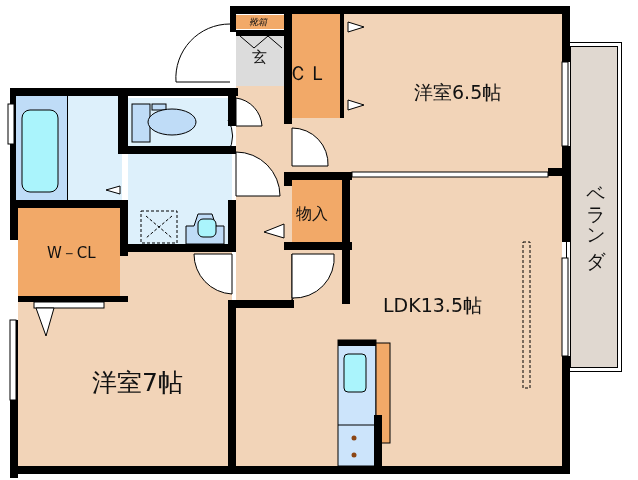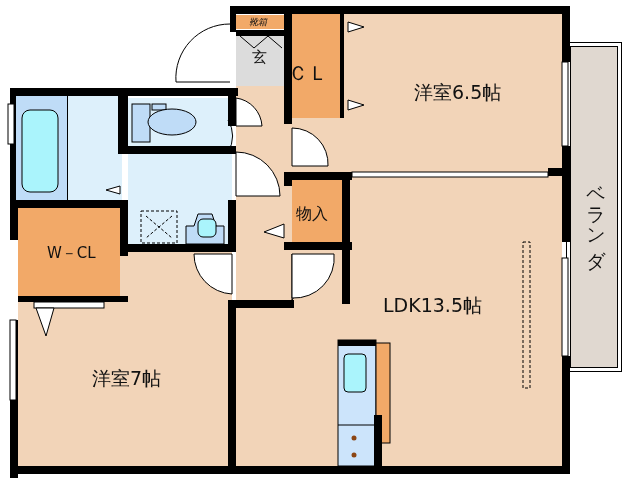--- a/index.html
+++ b/index.html
@@ -111,20 +111,20 @@
   <circle cx="354" cy="438" r="2.5" fill="#8b4513"></circle>
   <circle cx="354" cy="455" r="2.5" fill="#8b4513"></circle>
 
   <rect x="523" y="242" width="7" height="146" fill="none" stroke="#000" stroke-dasharray="3,2"></rect>
 
   <rect x="236" y="30" width="50" height="6" fill="#000"></rect>
   <path d="M240 36 L254 48 L268 36 L282 48" fill="none" stroke="#000"></path>
 </svg>
 
 <div class="lbl" style="left:414px;top:80px;font-size:19px;">洋室6.5帖</div>
-<div class="lbl" style="left:92px;top:366px;font-size:19px;">洋室7帖</div>
+<div class="lbl" style="left:92px;top:366px;font-size:25px;">洋室7帖</div>
 <div class="lbl" style="left:383px;top:286px;font-size:19px;margin-top:7px;">LDK13.5帖</div>
 <div class="lbl" style="left:288px;top:60px;font-size:20px;">ＣＬ</div>
 <div class="lbl" style="left:47px;top:244px;font-size:15px;">W－CL</div>
 <div class="lbl" style="left:296px;top:204px;font-size:16px;">物入</div>
 <div class="lbl" style="left:252px;top:48px;font-size:15px;">玄</div>
 <div class="lbl" style="left:249px;top:16px;font-size:9px;font-style:italic;">靴箱</div>
 <div class="lbl" style="left:584px;top:172px;font-size:19px;writing-mode:vertical-rl;">ベランダ</div>
 
 </body></html>

